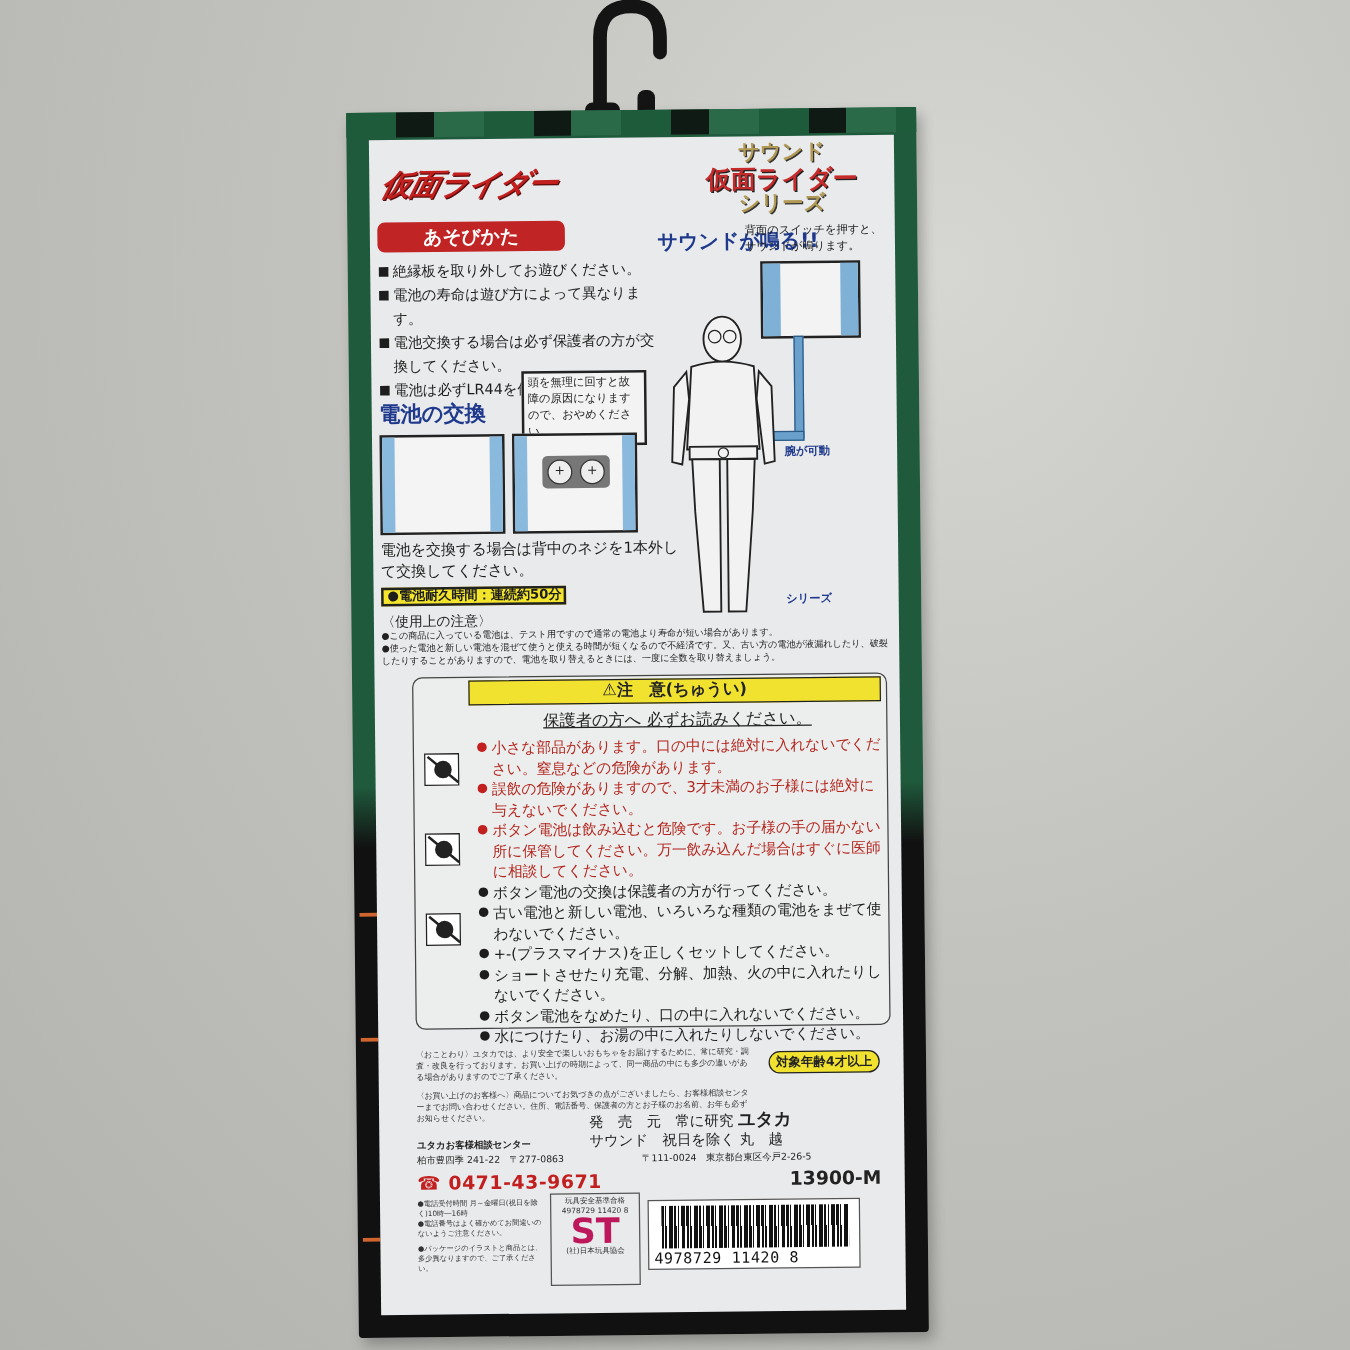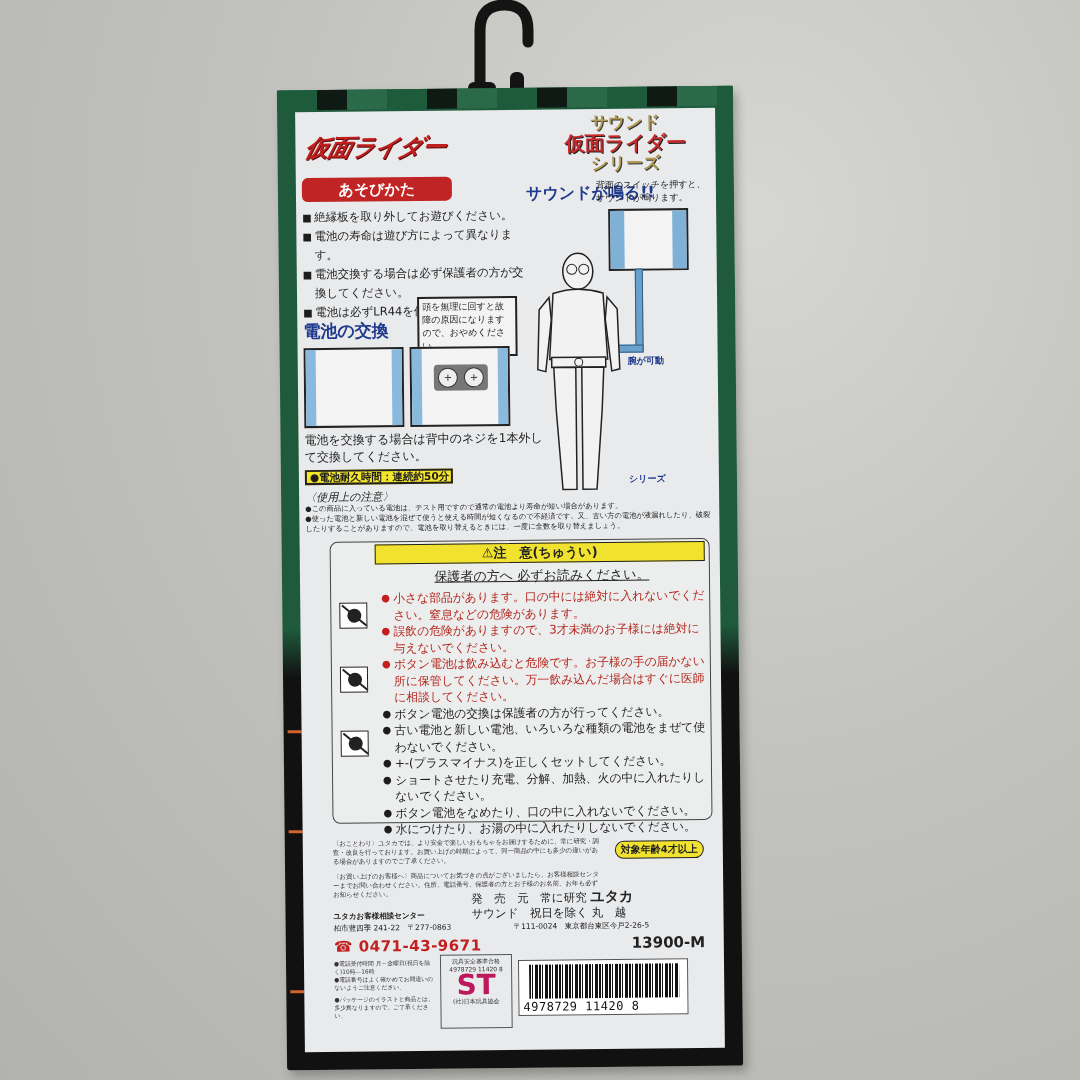--- a/index.html
+++ b/index.html
@@ -59,21 +59,21 @@
   .pipe-h { left: 320px; top: 236px; width: 26px; height: 8px; background: #6aa0cc; border: 1px solid #2d5b86; }
   .head-note { left: 120px; top: 186px; width: 100px; border: 2px solid #222; background:#f3f3f3; font-size: 9px; line-height: 13px; padding: 2px 3px; color:#222; }
   .batt-title { left: 6px; top: 208px; color: #1f3a8c; font-weight: bold; font-size: 17px; }
   .batt-img { top: 236px; width: 100px; height: 80px; border: 2px solid #222; background: #f4f4f4; }
   .batt-img .blue { position:absolute; left:0; top:0; width:10px; height:100%; background:#8ab9de; }
   .batt-img .blue.r { left:auto; right:0; }
   .lr44 { position:absolute; left: 22px; top: 16px; width: 54px; height: 26px; background:#777; border-radius:4px; }
   .lr44 span { position:absolute; top:3px; width:20px; height:20px; border-radius:50%; background:#eee; border:1px solid #333; font-size:10px; text-align:center; line-height:18px; color:#222; }
   .batt-text { left: 6px; top: 320px; width: 250px; font-size: 12px; line-height: 17px; color: #1d1d1d; }
   .batt-life { left: 6px; top: 358px; width: 148px; height: 15px; background: #f3e52b; border: 2px solid #222; font-size: 10.5px; line-height: 11px; padding-left: 3px; color: #1d1d1d; font-weight: bold; }
-  .usage-title { left: 6px; top: 378px; font-size: 11px; color: #222; font-style: italic; }
+  .usage-title { left: 6px; top: 378px; font-size: 11px; color: #222; }
   .usage { left: 6px; top: 392px; width: 410px; font-size: 7.3px; line-height: 10px; color: #222; }
   .figure { left: 236px; top: 140px; width: 90px; height: 250px; }
   .arm-label { left: 330px; top: 246px; color: #1f3a8c; font-weight: bold; font-size: 9px; }
   .leg-label { left: 330px; top: 364px; color: #1f3a8c; font-weight: bold; font-size: 9px; }
   .caution {
     left: 30px; top: 430px; width: 380px; height: 282px; border: 1.5px solid #444; border-radius: 8px; background:#eceded;
   }
   .caution-head { position:absolute; left: 44px; top: 2px; width: 330px; height: 20px; background:#f1e230; border:1.5px solid #222; text-align:center; font-size: 13px; line-height: 18px; font-weight: bold; color:#222; }
   .caution-sub { position:absolute; left: 48px; top: 26px; width: 326px; text-align:center; font-size: 13px; color:#222; text-decoration: underline; }
   .caution-list { position:absolute; left: 50px; top: 48px; width: 326px; font-size: 11.8px; line-height: 16.5px; }

